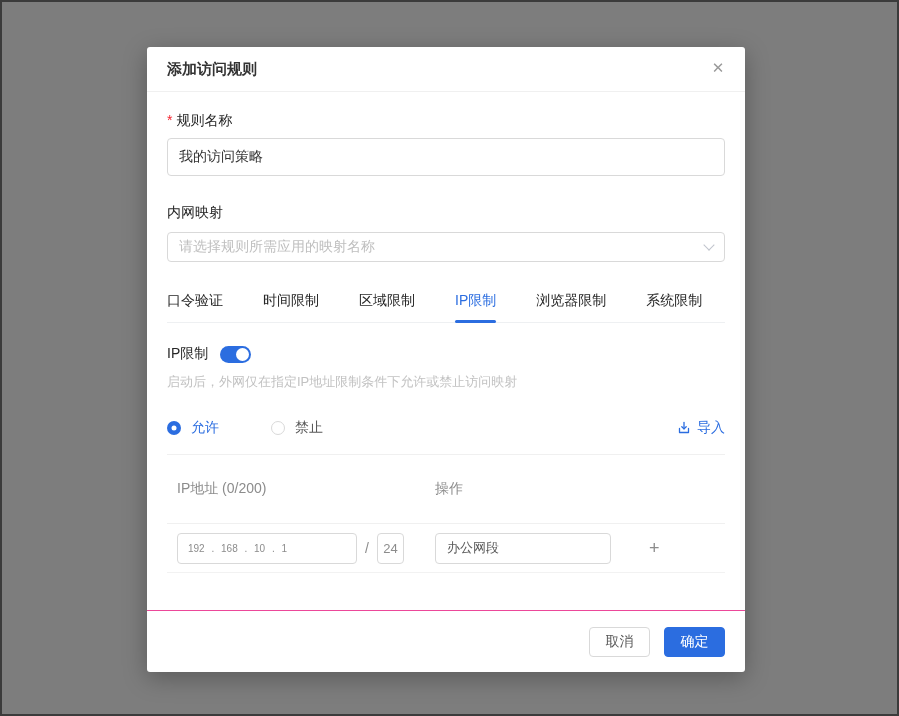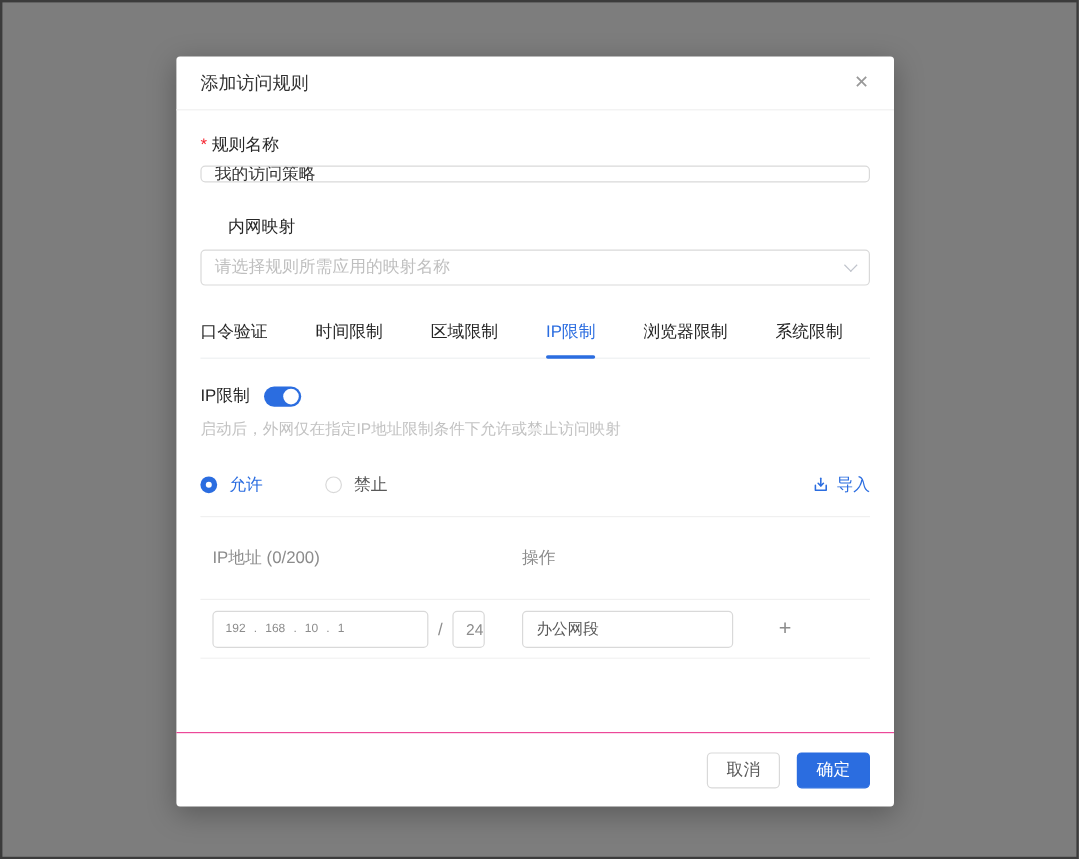--- a/index.html
+++ b/index.html
@@ -14,37 +14,37 @@
   .dialog {
     position:absolute; left:145px; top:45px;
     width:598px; height:625px;
     background:#ffffff; border-radius:3px;
     box-shadow:0 6px 24px rgba(0,0,0,0.28);
   }
   .dialog-header {
     height:45px; display:flex; align-items:center;
     padding:0 20px; border-bottom:1px solid #f0f0f0; position:relative;
   }
-  .dialog-title { font-size:15px; font-weight:400; color:#333333; }
+  .dialog-title { font-size:15px; font-weight:700; color:#333333; }
   .close-btn {
     position:absolute; right:16px; top:10px;
     font-size:15px; color:#999999; cursor:pointer;
     width:22px; height:22px; display:flex; align-items:center; justify-content:center;
   }
   .dialog-body { padding:20px; }
 
   .field-label { font-size:14px; color:#262626; line-height:16px; display:flex; gap:4px; }
   .req-mark { color:#f5222d; }
   .text-input {
-    margin-top:10px; width:100%; height:14px;
+    margin-top:10px; width:100%; height:38px;
     border:1px solid #d9d9d9; border-radius:4px;
     padding:0 11px; font-size:14px; color:#333333;
     font-family:inherit; outline:none; display:block;
   }
-  .mapping-label { margin-top:28px;margin-left:23px; }
+  .mapping-label { margin-top:28px; }
   .select-box {
     margin-top:12px; width:100%; height:30px;
     border:1px solid #d9d9d9; border-radius:4px;
     padding:0 11px; display:flex; align-items:center; justify-content:space-between;
     cursor:pointer;
   }
   .select-placeholder { font-size:14px; color:#bfbfbf; }
   .chevron {
     width:8px; height:8px; margin-top:-4px;
     border-right:1.5px solid #c0c4cc; border-bottom:1.5px solid #c0c4cc;
@@ -107,21 +107,21 @@
   .ip-cell { display:flex; align-items:center; gap:8px; }
   .ip-box {
     width:180px; height:31px; border:1px solid #d9d9d9; border-radius:4px;
     display:flex; align-items:center; padding:0 10px;
     font-size:10px; color:#8c8c8c;
   }
   .ip-box span { white-space:pre; word-spacing:4px; }
   .slash { font-size:14px; color:#8c8c8c; }
   .mask-box {
     width:27px; height:31px; border:1px solid #d9d9d9; border-radius:4px;
-    display:flex; align-items:center; justify-content:flex-end;
+    display:flex; align-items:center; justify-content:center;
     font-size:13px; color:#8c8c8c;
   }
   .desc-input {
     width:176px; height:31px; border:1px solid #d9d9d9; border-radius:4px;
     padding:0 11px; font-size:13px; color:#595959; font-family:Liberation Serif, serif; outline:none;
   }
   .add-btn { font-size:18px; color:#8c8c8c; cursor:pointer; padding-left:12px; line-height:1; }
 
   .dialog-footer {
     position:absolute; left:0; right:0; bottom:0; height:62px;

